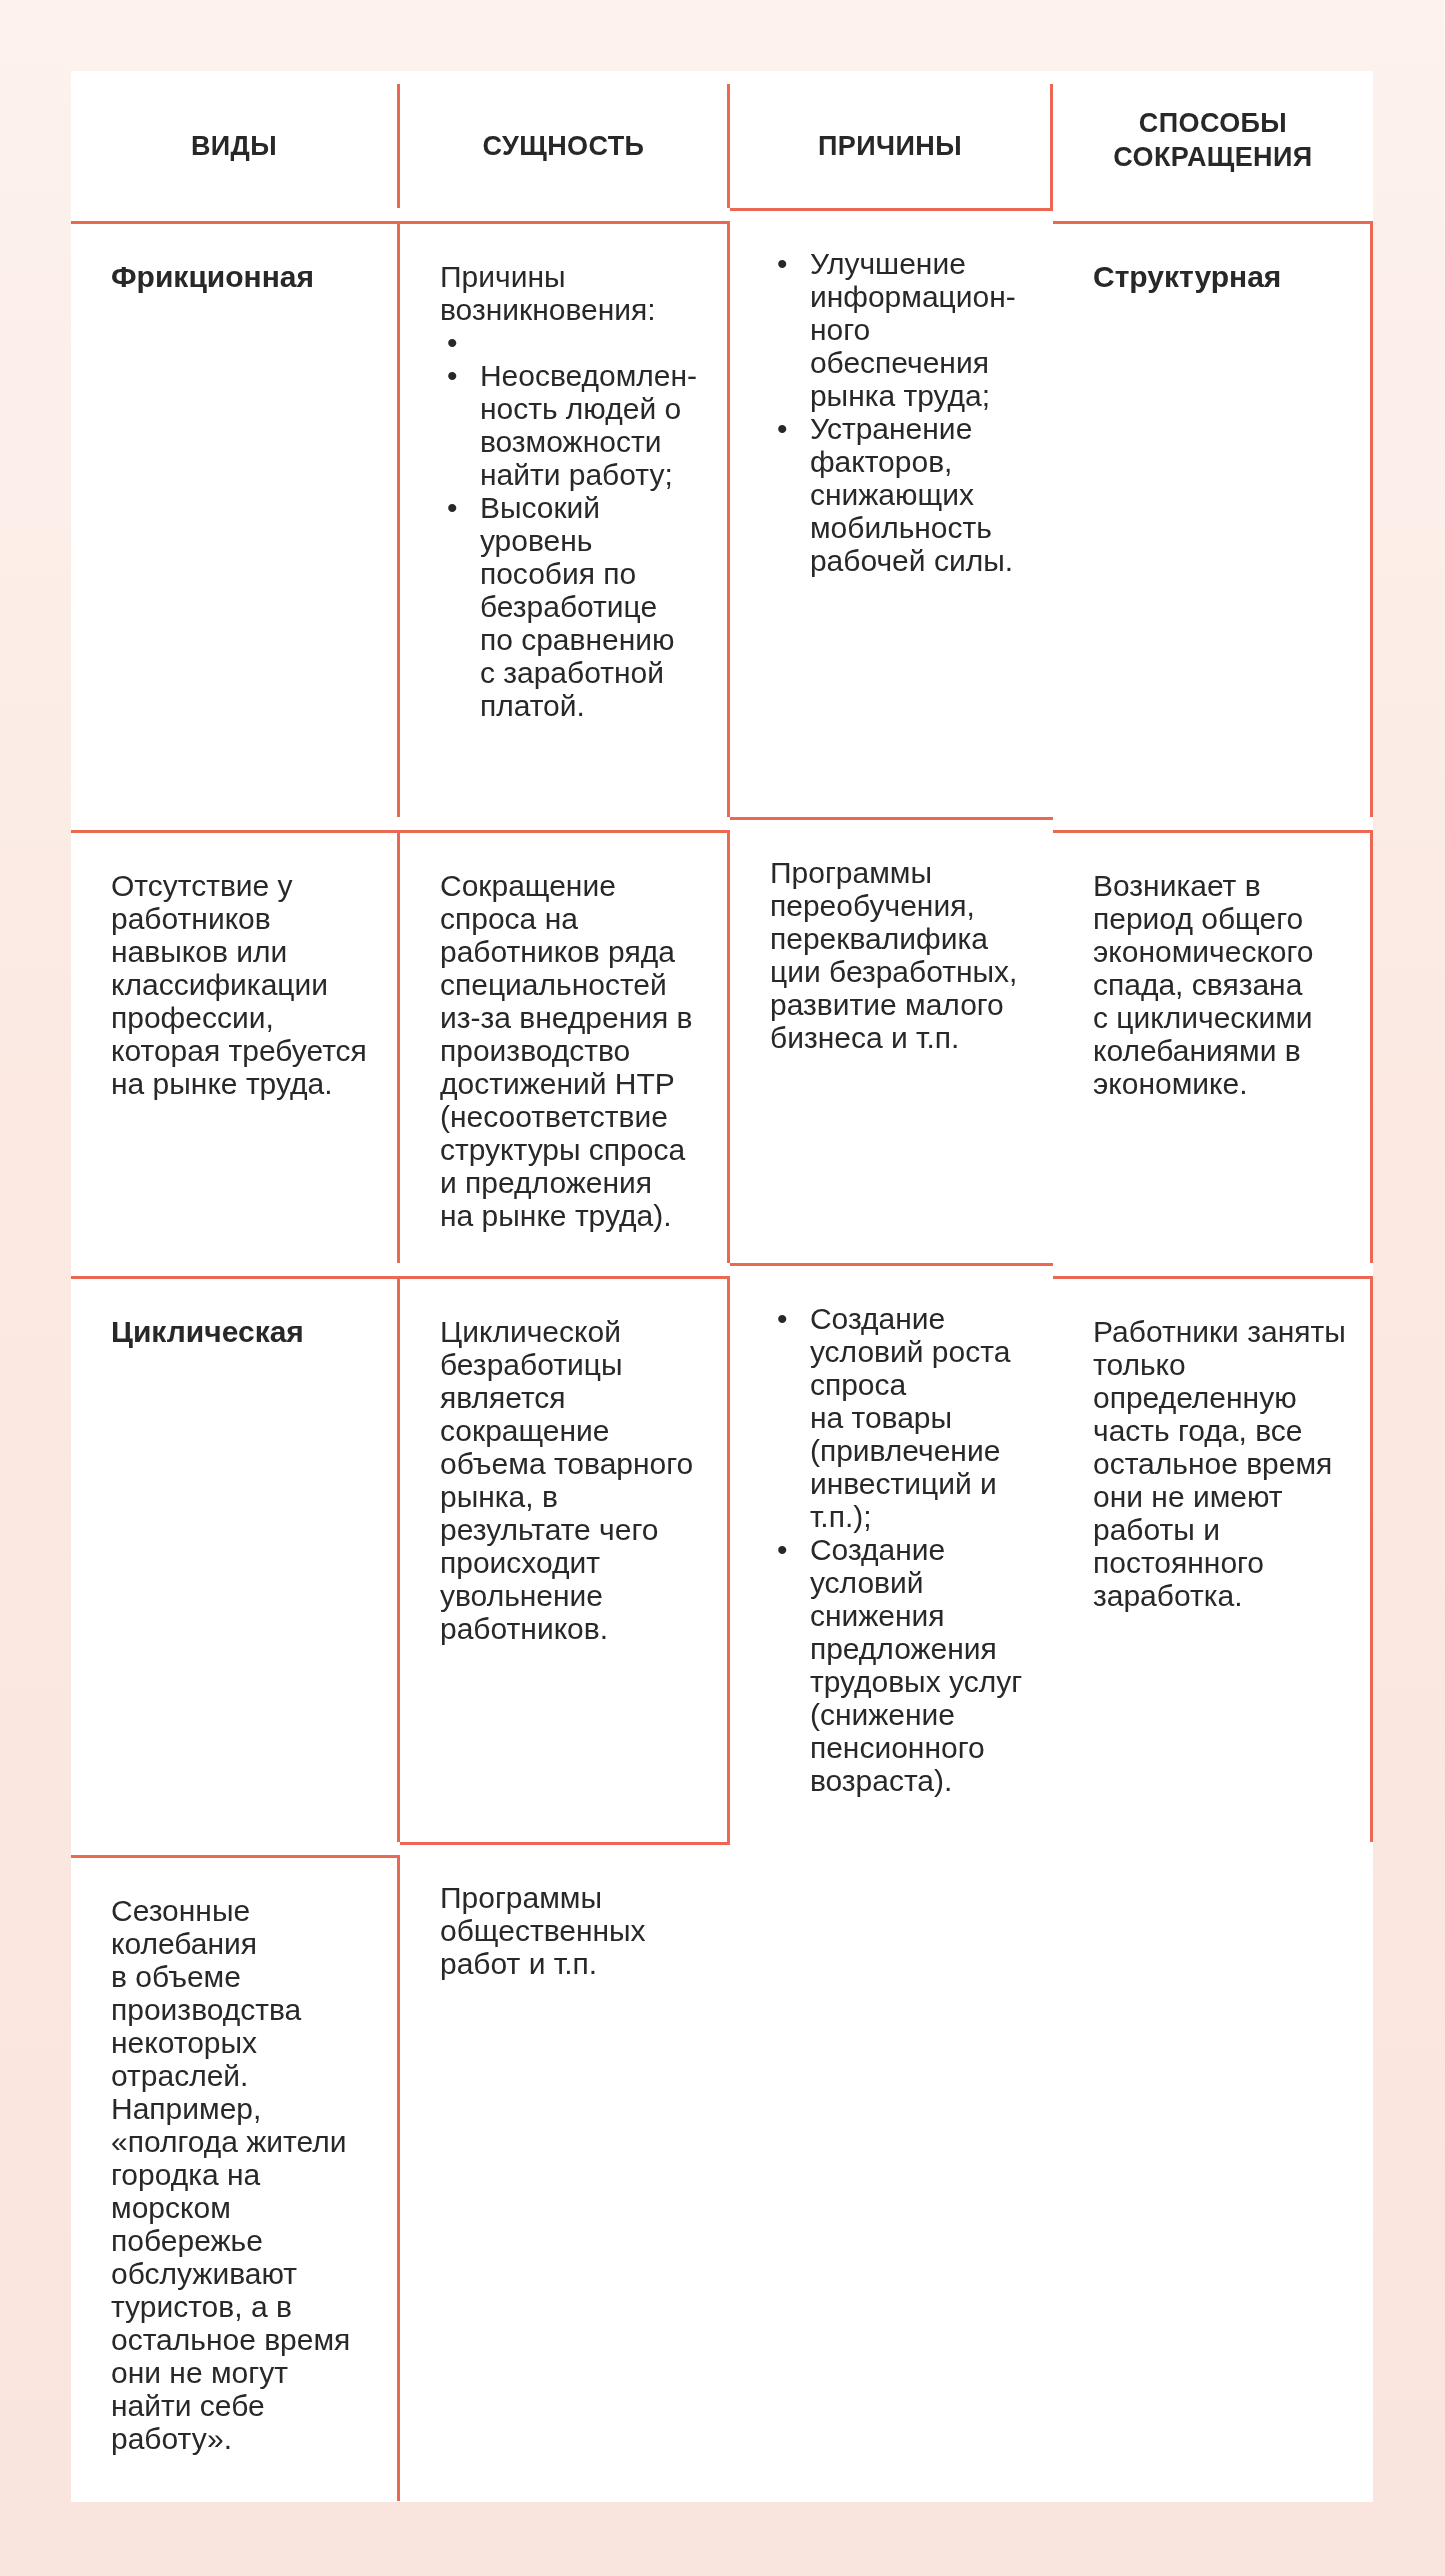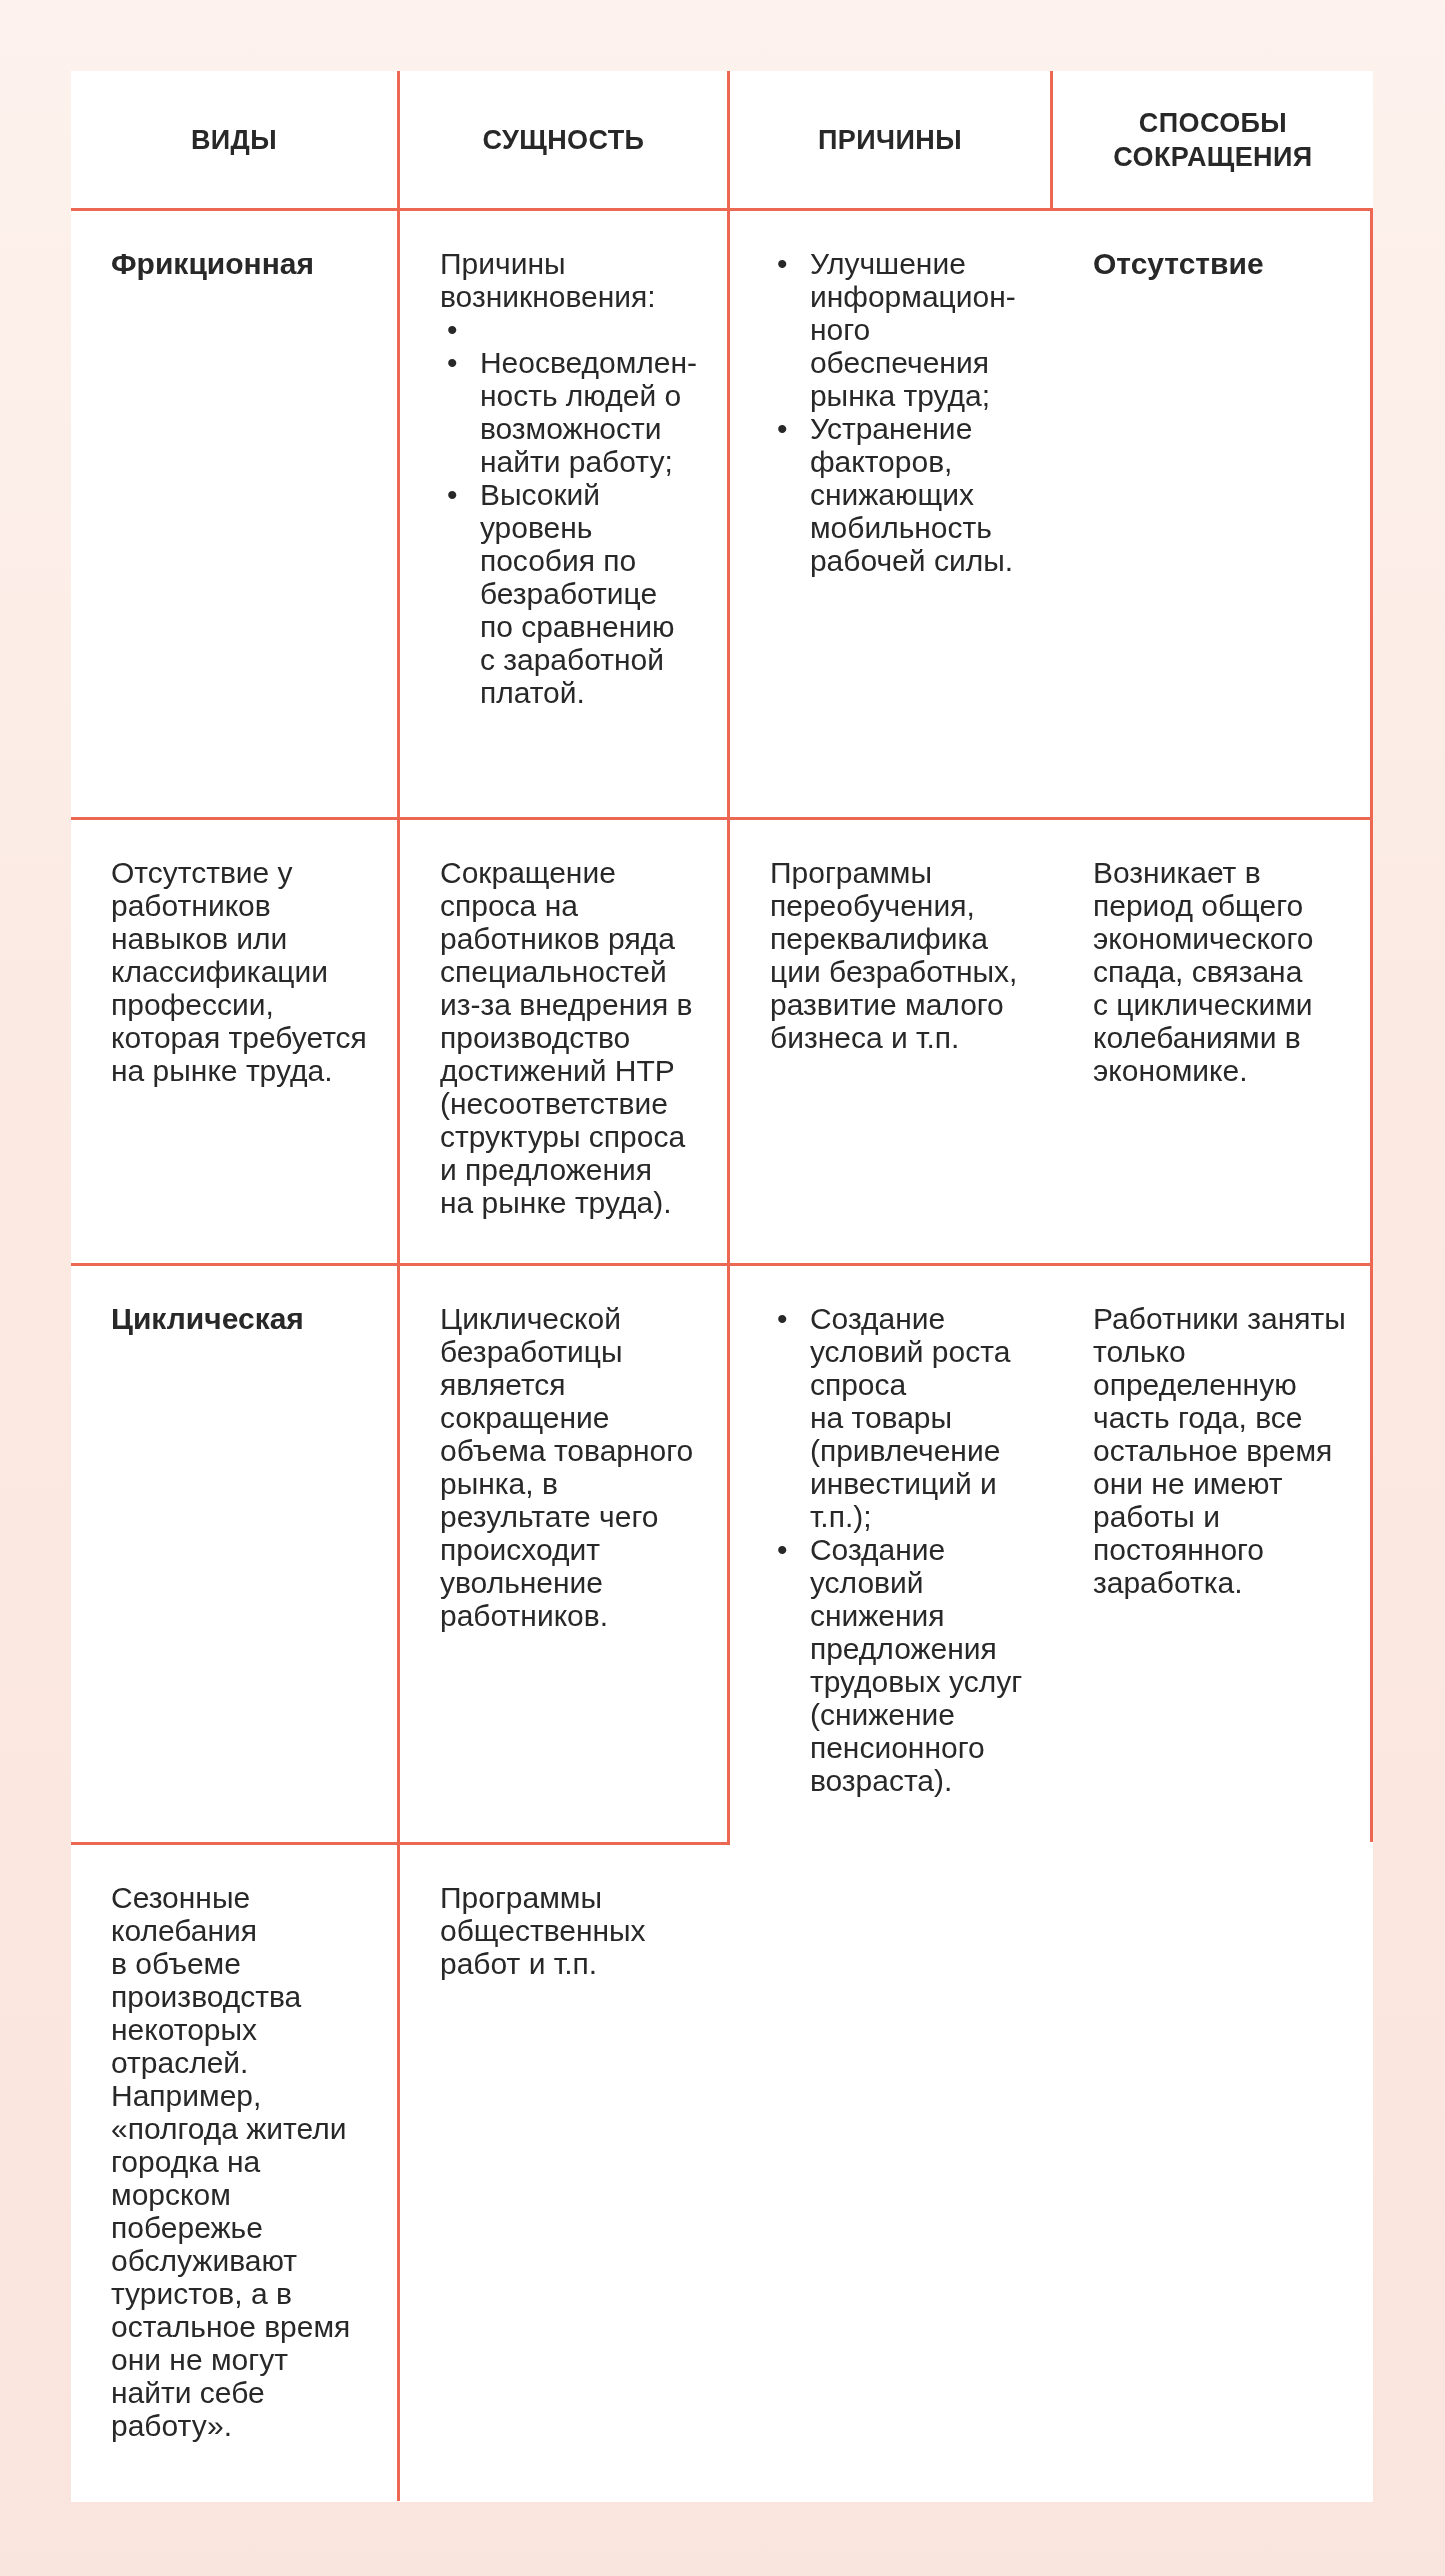--- a/index.html
+++ b/index.html
@@ -5,21 +5,21 @@
   html,body{margin:0;padding:0;}
   body{background:#fbe9e2;font-family:"Liberation Sans","DejaVu Sans",sans-serif;}
   .page{position:relative;width:1446px;height:2576px;overflow:hidden;
         background:linear-gradient(180deg,#fdf2ed 0%,#fbe9e2 45%,#fae5de 100%);}
   .unemployment-table{position:absolute;left:71px;top:71px;width:1302px;height:2431px;
         background:#ffffff;display:grid;
         grid-template-columns:329px 330px 323px 320px;
         grid-template-rows:137px 609px 446px 579px 659px;
         color:#282828;}
   .cell{box-sizing:border-box;padding:36px 22.4px 15.5px 40px;font-size:30px;line-height:33px;overflow:hidden;}
-  .cb-r{border-right:3.4px solid #ed6852;}
+  .cb-r{border-right:3.4px solid #ed6852;margin-top:13px;}
   .cb-t{border-top:3.4px solid #ed6852;}
   .head{display:flex;align-items:center;justify-content:center;text-align:center;
         font-weight:700;font-size:27px;line-height:34px;letter-spacing:0.4px;padding:10.3px 8.6px;}
   .txt{white-space:pre-line;}
   .kind-title{font-weight:700;}
   .kind-note{display:block;font-weight:400;}
   .uterm{text-decoration:underline;text-underline-offset:6px;text-decoration-thickness:1.7px;}
   ul.blist{list-style:none;margin:0;padding:0;}
   ul.blist li{display:flex;align-items:flex-start;padding-left:6.9px;margin:0;}
   .bmark{flex:0 0 33px;}
@@ -86,21 +86,21 @@
             <span class="bmark">•</span>
             <span class="btxt txt">Устранение
 факторов,
 снижающих
 мобильность
 рабочей силы.</span>
           </li>
       </ul>
     </div>
 
-    <div class="cell cb-r cb-t"><span class="kind-title txt">Отсутствие</span></div>
+    <div class="cell cb-r cb-t"><span class="kind-title txt">Структурная</span></div>
     <div class="cell cb-r cb-t">
         <div class="txt">Отсутствие у
 работников
 навыков или
 классификации
 профессии,
 которая требуется
 на рынке труда.</div>
       </div>
     <div class="cell cb-r cb-t">

